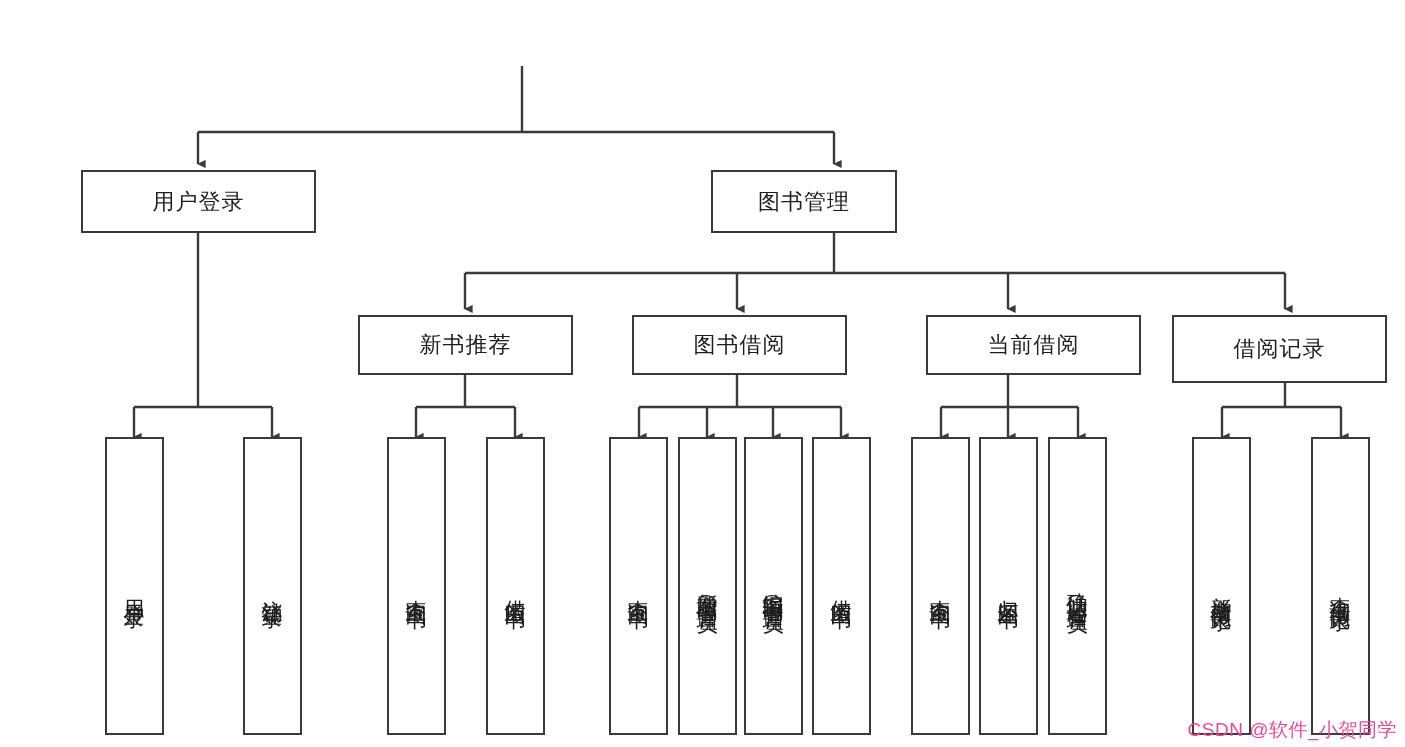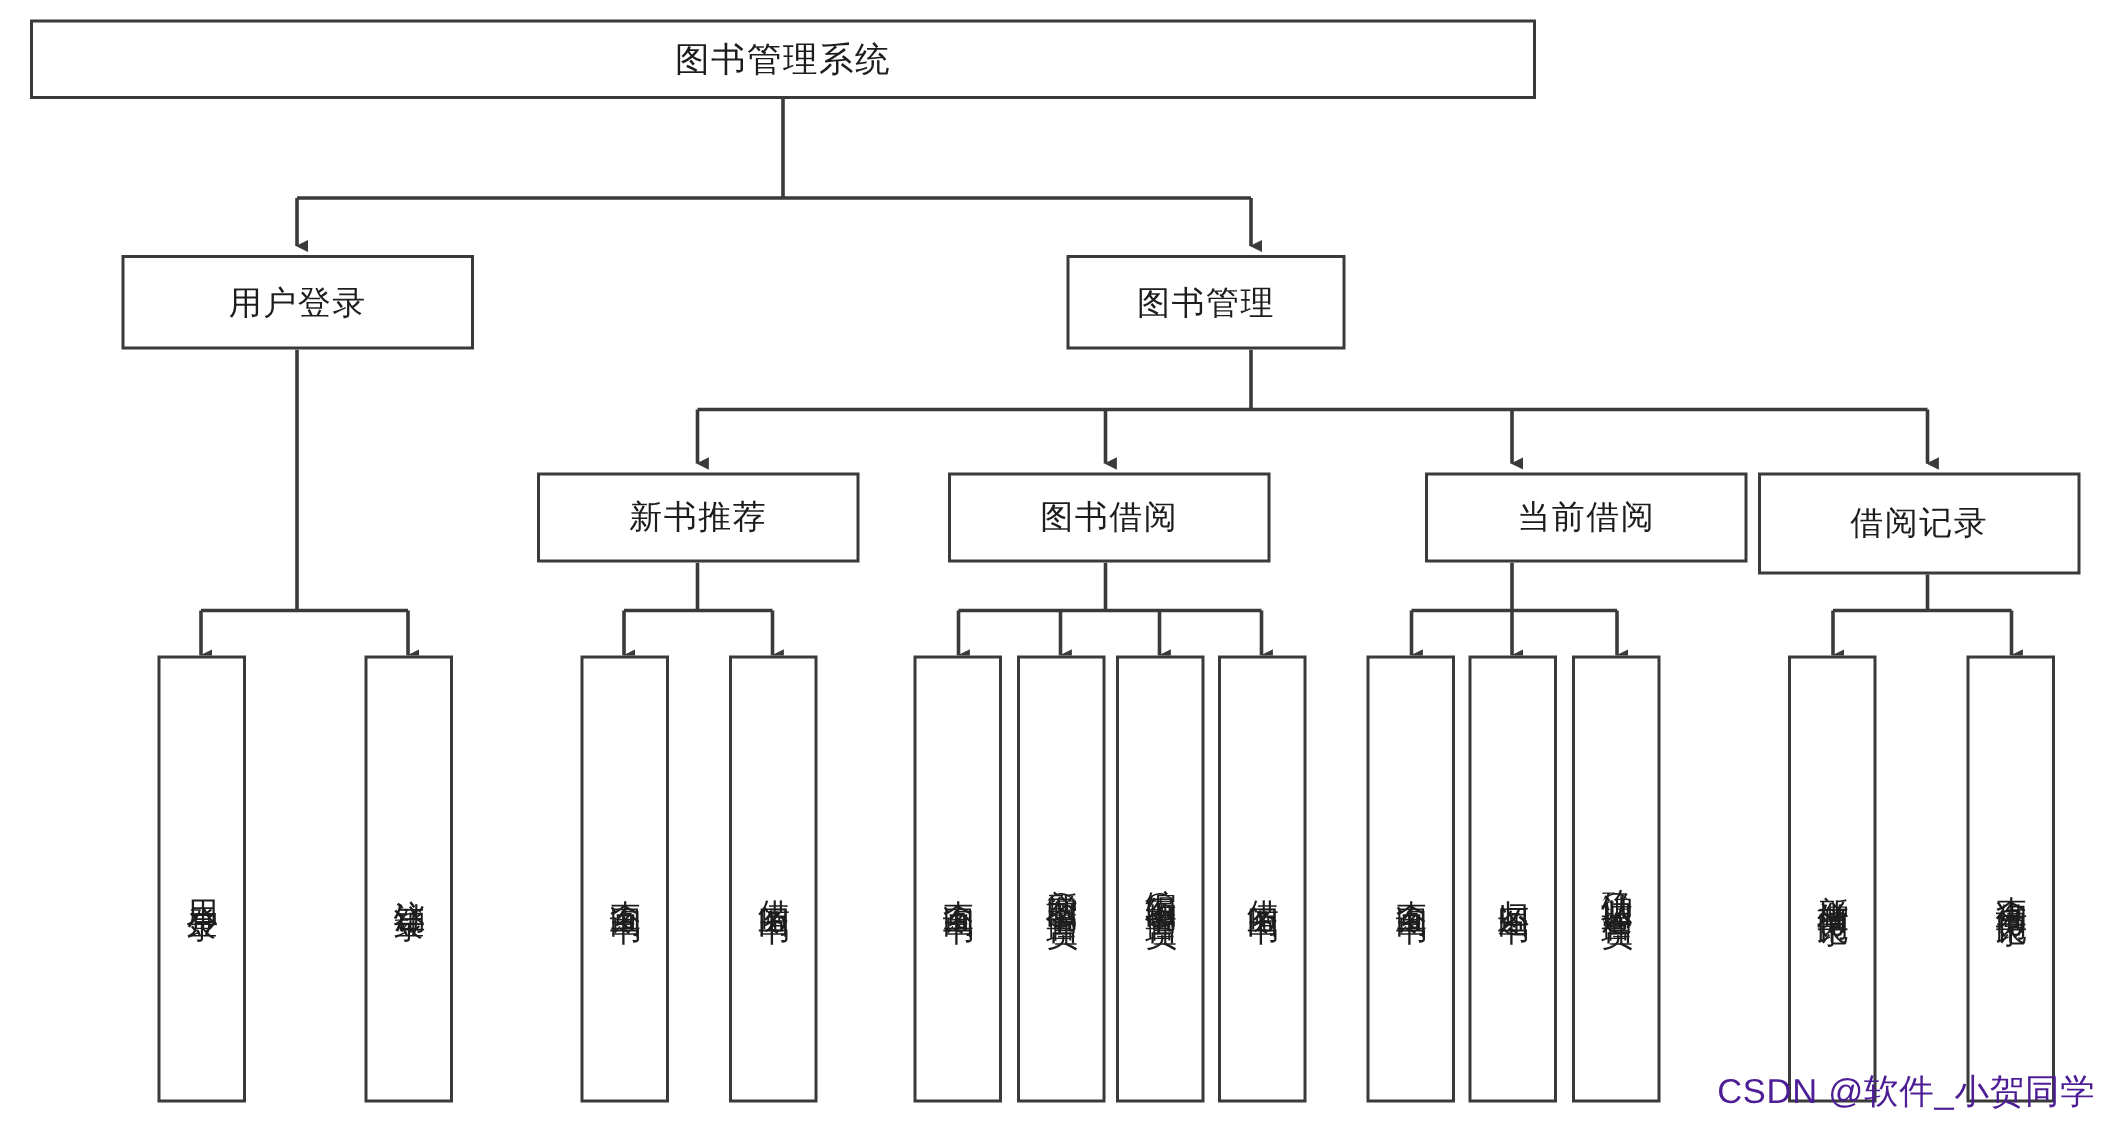--- a/index.html
+++ b/index.html
@@ -47,22 +47,22 @@
   .node.vertical > span{
     writing-mode:vertical-rl;
     text-orientation:upright;
     white-space:nowrap;
   }
   #title-node{ font-size:23px; }
   .watermark{
     position:absolute;
     right:8px;
     bottom:4px;
-    font-size:23px;
-    color:#4c1d95;
+    font-size:19px;
+    color:#ec4899;
     letter-spacing:0.5px;
     white-space:nowrap;
     user-select:none;
   }
 </style>
 </head>
 <body>
 
 <div id="canvas">
 
@@ -109,41 +109,38 @@
       <path d="M 1008 407 L 1008 437" marker-end="url(#arrow)"></path>
       <path d="M 1078 407 L 1078 437" marker-end="url(#arrow)"></path>
 
       <path d="M 1285 375 L 1285 407"></path>
       <path d="M 1222 407 L 1341 407"></path>
       <path d="M 1222 407 L 1222 437" marker-end="url(#arrow)"></path>
       <path d="M 1341 407 L 1341 437" marker-end="url(#arrow)"></path>
     </g>
   </svg>
 
-  <div class="node horizontal" id="title-node" style="left:20px; top:13px; width:1004px; height:53px;">
-    <span>图书管理系统</span>
-  </div>
 
   <div class="node horizontal" style="left:81px; top:170px; width:235px; height:63px;">
     <span>用户登录</span>
   </div>
 
   <div class="node horizontal" style="left:711px; top:170px; width:186px; height:63px;">
     <span>图书管理</span>
   </div>
 
   <div class="node horizontal" style="left:358px; top:315px; width:215px; height:60px;">
     <span>新书推荐</span>
   </div>
 
   <div class="node horizontal" style="left:632px; top:315px; width:215px; height:60px;">
     <span>图书借阅</span>
   </div>
 
-  <div class="node horizontal" style="left:950px; top:315px; width:215px; height:60px;">
+  <div class="node horizontal" style="left:926px; top:315px; width:215px; height:60px;">
     <span>当前借阅</span>
   </div>
 
   <div class="node horizontal" style="left:1172px; top:315px; width:215px; height:68px;">
     <span>借阅记录</span>
   </div>
 
   <div class="node vertical" style="left:105px; top:437px; width:59px; height:298px;">
     <span>用户登录</span>
   </div>

